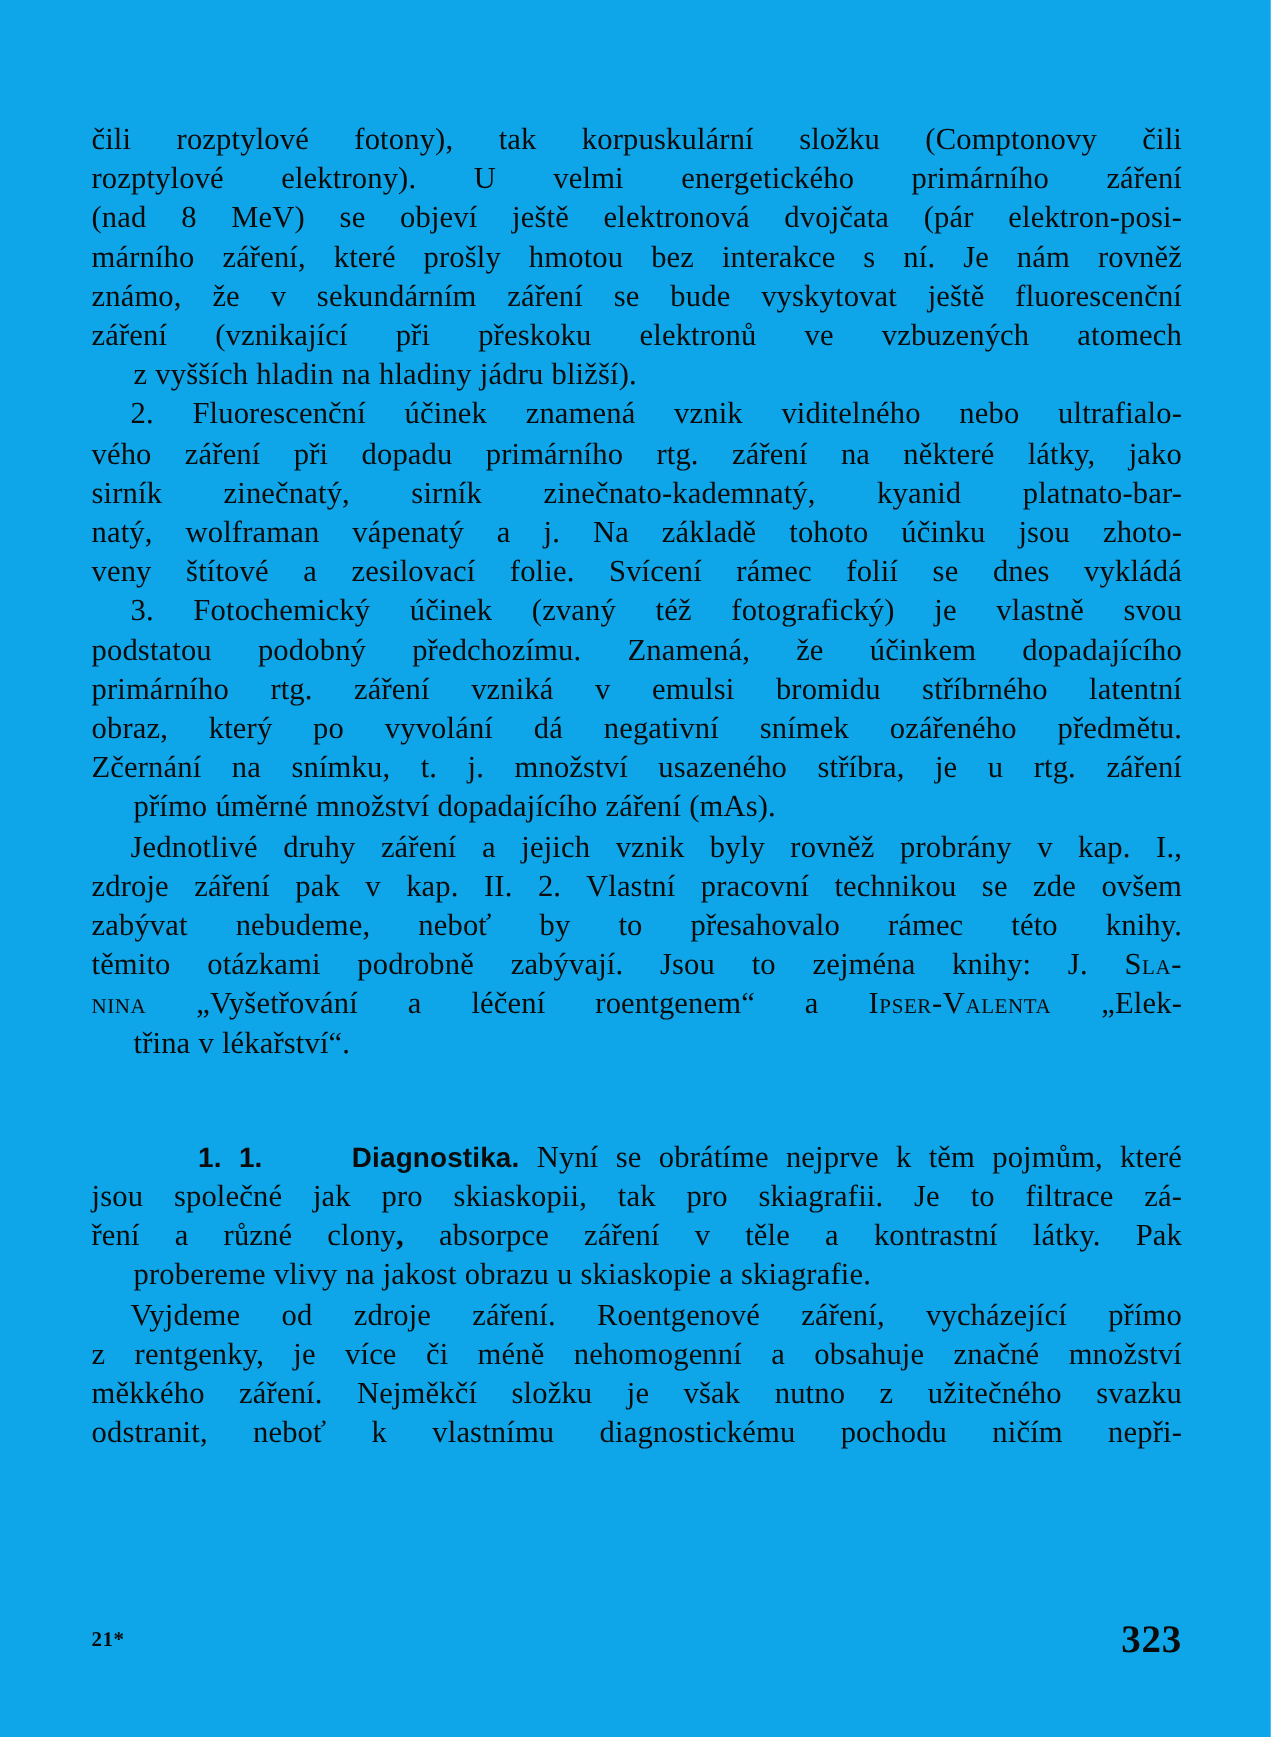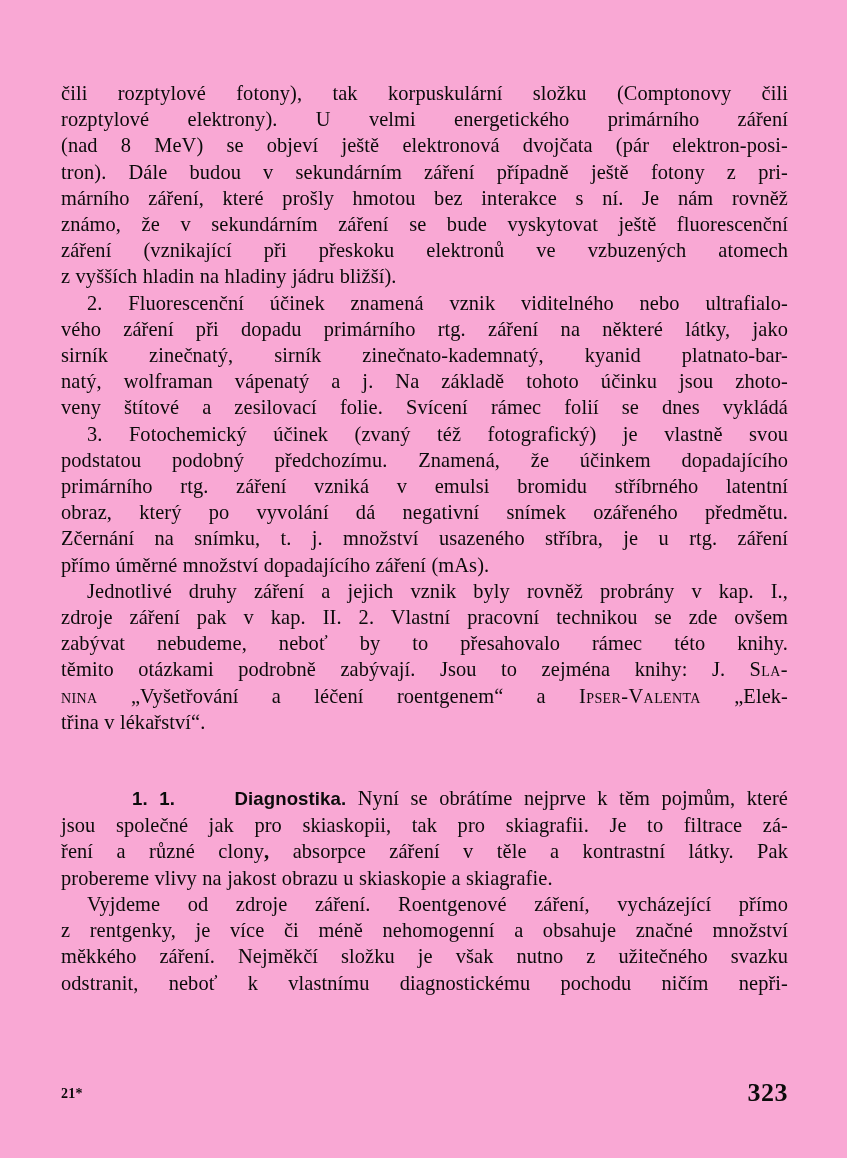--- a/index.html
+++ b/index.html
@@ -12,21 +12,21 @@
     background: #ffffff;
     font-family: "Liberation Serif", "DejaVu Serif", serif;
     color: #0b0b0b;
     overflow: hidden;
   }
 
   .page {
     position: relative;
     width: 847px;
     height: 1158px;
-    background: #f9a8d4;
+    background: #0ea5e9;
     box-sizing: border-box;
   }
 
   .text-block {
     position: absolute;
     left: 61px;
     top: 80px;
     width: 727px;
   }
 
@@ -43,20 +43,21 @@
 
   
   .ln {
     display: block;
     text-align: justify;
     text-align-last: justify;
     white-space: nowrap;
   }
   .ln.last {
     text-align-last: left;
+    margin-left: 28px;
   }
 
   
   .indent-sp {
     display: inline-block;
     width: 26px;
   }
   .gap-section {
     display: block;
     height: 50px;
@@ -119,21 +120,20 @@
 <body>
 
 <div class="page">
 
   <div class="text-block">
 
     <p class="para">
       <span class="ln">čili rozptylové fotony), tak korpuskulární složku (Comptonovy čili</span>
       <span class="ln">rozptylové elektrony). U velmi energetického primárního záření</span>
       <span class="ln">(nad 8 MeV) se objeví ještě elektronová dvojčata (pár elektron-posi-</span>
-      <span class="ln">tron). Dále budou v sekundárním záření případně ještě fotony z pri-</span>
       <span class="ln">márního záření, které prošly hmotou bez interakce s ní. Je nám rovněž</span>
       <span class="ln">známo, že v sekundárním záření se bude vyskytovat ještě fluorescenční</span>
       <span class="ln">záření (vznikající při přeskoku elektronů ve vzbuzených atomech</span>
       <span class="ln last">z vyšších hladin na hladiny jádru bližší).</span>
     </p>
 
     <p class="para">
       <span class="ln"><span class="indent-sp"></span><span>2. Fluorescenční účinek znamená vznik viditelného nebo ultrafialo-</span></span>
       <span class="ln">vého záření při dopadu primárního rtg. záření na některé látky, jako</span>
       <span class="ln">sirník zinečnatý, sirník zinečnato-kademnatý, kyanid platnato-bar-</span>

